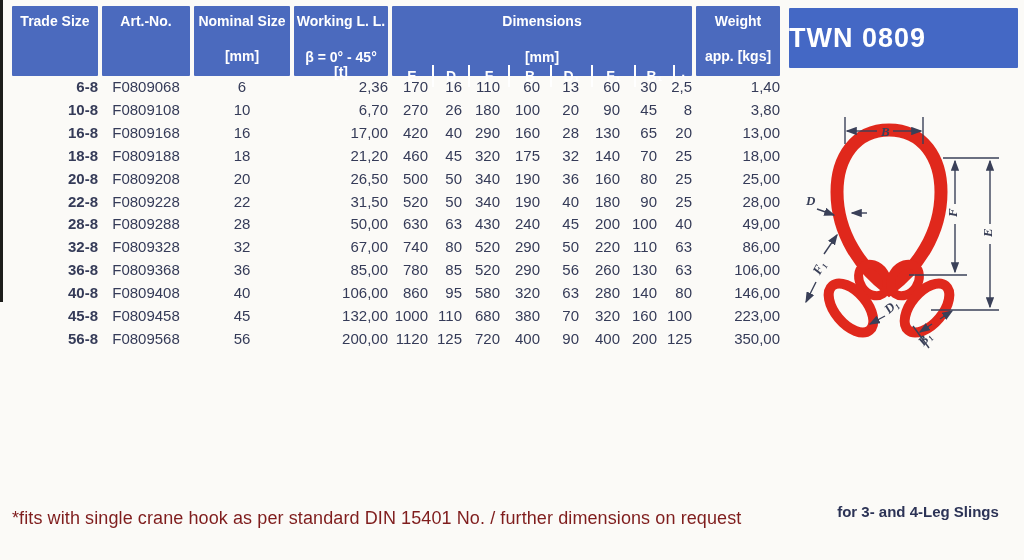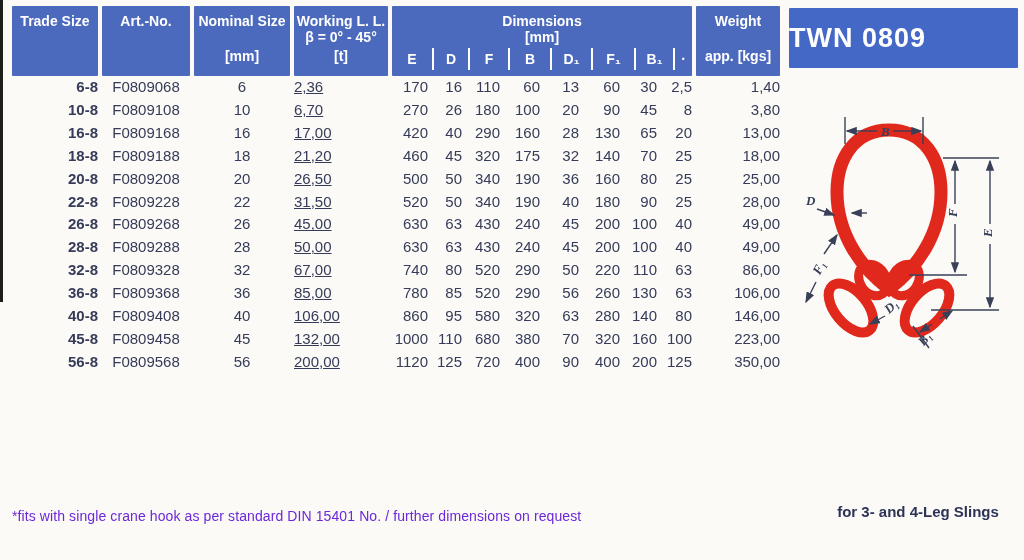--- a/index.html
+++ b/index.html
@@ -17,41 +17,41 @@
     position:absolute;left:8px;top:6px;width:776px;
     border-collapse:separate;border-spacing:4px 0;
     table-layout:fixed;
   }
   table.spec th{
     background:#4b6abe;color:#ffffff;font-weight:bold;font-size:14px;
     vertical-align:top;padding:0;height:70px;border-radius:1px;
   }
   .th-inner{display:flex;flex-direction:column;height:64px;align-items:center;}
   .th-top{padding-top:7px;line-height:16px;white-space:nowrap;}
-  .th-mid{line-height:16px;}
+  .th-mid{line-height:16px;margin-top:20px;}
   .th-fill{flex:1;}
   .th-bot{padding-bottom:6px;line-height:15px;}
   
   .dim-sub{display:flex;width:100%;align-items:flex-end;height:25px;}
   .dim-sub span{
     display:block;text-align:center;font-size:14px;font-weight:bold;
     border-right:2px solid #ffffff;line-height:22px;height:22px;
   }
   .dim-sub span:last-child{border-right:none;}
   .ds-0{width:40px;} .ds-1{width:34px;} .ds-2{width:38px;} .ds-3{width:40px;}
   .ds-4{width:39px;} .ds-5{width:41px;} .ds-6{width:37px;} .ds-7{flex:1;}
 
   table.spec td{
     font-size:15px;color:#353b58;padding:0;line-height:22.9px;height:22.9px;
     white-space:nowrap;overflow:visible;
   }
   td.c-trade{text-align:right;padding-right:14px;font-weight:bold;color:#2e3450;}
   td.c-art{text-align:center;padding-left:8px;}
   td.c-nom{text-align:center;}
-  td.c-wll{text-align:left;padding-right:12px;text-decoration:underline;}
+  td.c-wll{text-align:right;padding-right:12px;}
   td.c-dim{text-align:right;padding-right:5px;}
   td.c-wt{text-align:right;padding-right:18px;}
 
   
   .twn-box{
     position:absolute;left:789px;top:8px;width:229px;height:60px;
     background:#4468c5;color:#ffffff;display:flex;align-items:center;justify-content:flex-start;
     font-size:27px;font-weight:bold;letter-spacing:1px;border-radius:1px;
   }
 
@@ -59,21 +59,21 @@
   .diagram{position:absolute;left:793px;top:86px;width:230px;height:268px;}
   .link-stroke{fill:none;stroke:#e0281c;stroke-linecap:round;}
   .dim-line{stroke:#3a4058;stroke-width:1.4;fill:none;}
   .dim-label{
     font-family:"Liberation Serif", serif;font-style:italic;font-weight:bold;
     font-size:13px;fill:#3a4058;
   }
 
   
   .footnote{
-    position:absolute;left:12px;top:508px;font-size:14px;color:#6d28d9;
+    position:absolute;left:12px;top:508px;font-size:18px;color:#7f1d1d;
     letter-spacing:0.1px;
   }
   .caption{
     position:absolute;left:818px;top:502px;width:200px;text-align:center;
     font-size:15px;font-weight:bold;color:#2c3356;line-height:20px;
   }
 </style>
 </head>
 <body>
 
@@ -234,35 +234,20 @@
       <td class="c-dim">50</td>
       <td class="c-dim">340</td>
       <td class="c-dim">190</td>
       <td class="c-dim">40</td>
       <td class="c-dim">180</td>
       <td class="c-dim">90</td>
       <td class="c-dim">25</td>
       <td class="c-wt">28,00</td>
     </tr>
       <tr style="">
-      <td class="c-trade">26-8</td>
-      <td class="c-art">F0809268</td>
-      <td class="c-nom">26</td>
-      <td class="c-wll">45,00</td>
-      <td class="c-dim">630</td>
-      <td class="c-dim">63</td>
-      <td class="c-dim">430</td>
-      <td class="c-dim">240</td>
-      <td class="c-dim">45</td>
-      <td class="c-dim">200</td>
-      <td class="c-dim">100</td>
-      <td class="c-dim">40</td>
-      <td class="c-wt">49,00</td>
-    </tr>
-      <tr style="">
       <td class="c-trade">28-8</td>
       <td class="c-art">F0809288</td>
       <td class="c-nom">28</td>
       <td class="c-wll">50,00</td>
       <td class="c-dim">630</td>
       <td class="c-dim">63</td>
       <td class="c-dim">430</td>
       <td class="c-dim">240</td>
       <td class="c-dim">45</td>
       <td class="c-dim">200</td>

